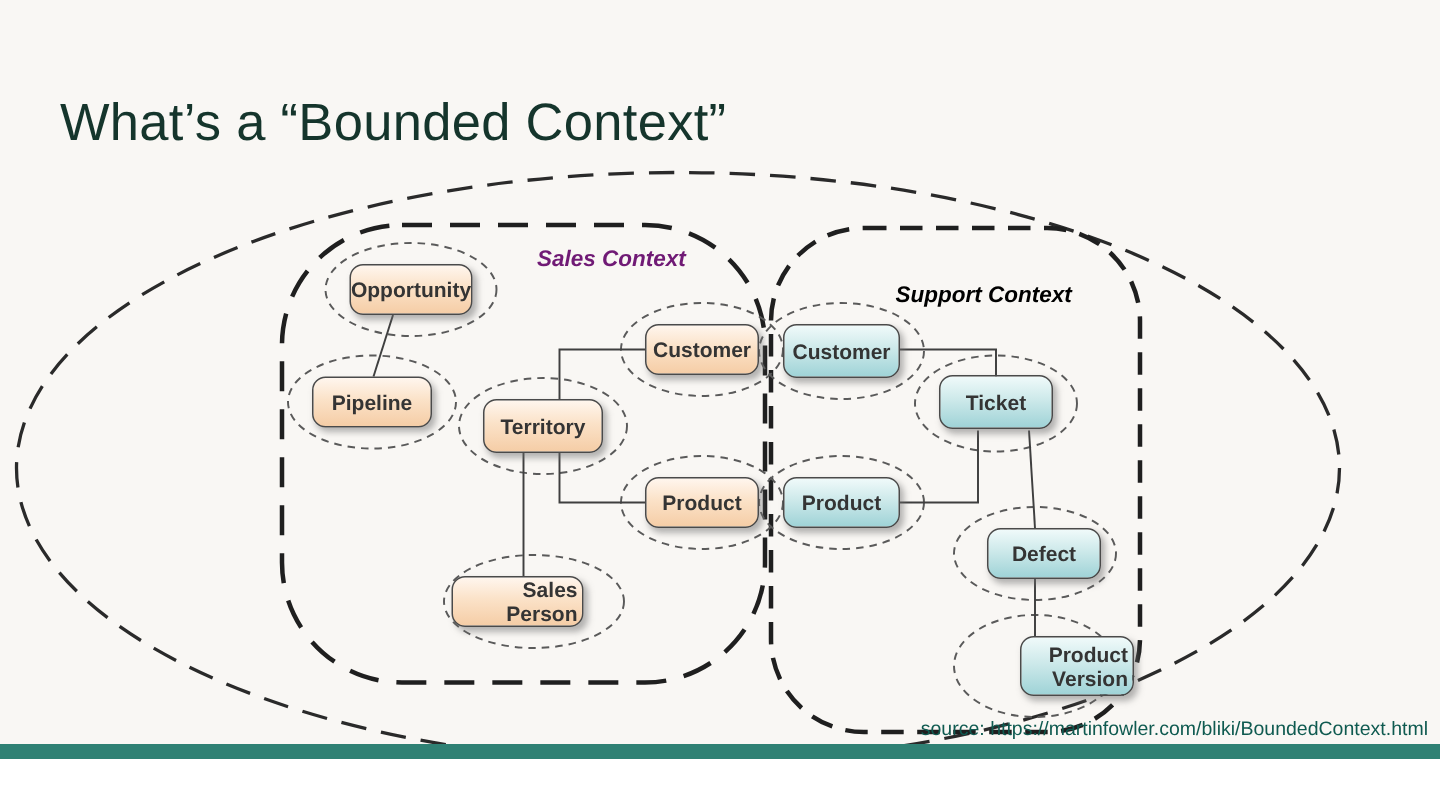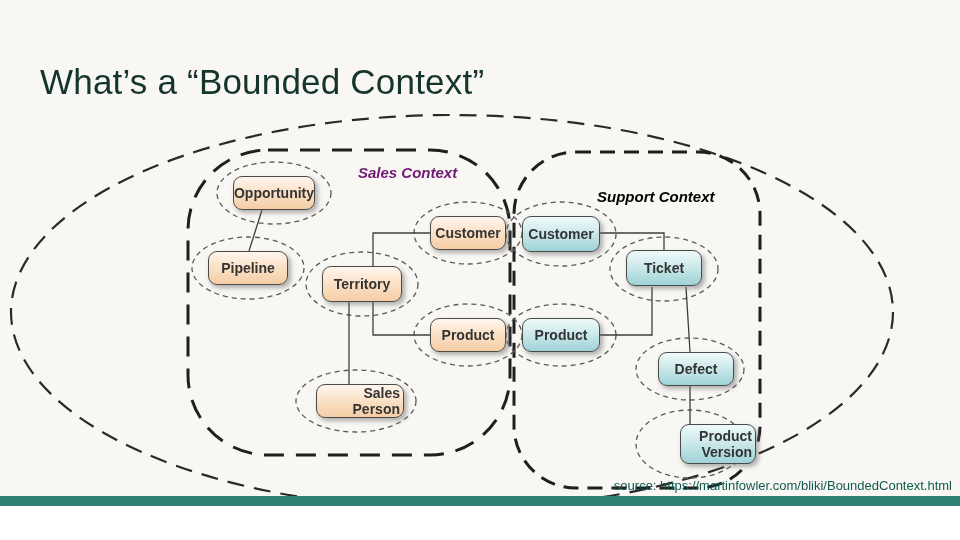--- a/index.html
+++ b/index.html
@@ -81,21 +81,21 @@
     </svg>
 
     <div class="ctx-label sales">Sales Context</div>
     <div class="ctx-label support">Support Context</div>
 
     <div class="node peach" style="left:233px;top:176px;width:82px;height:34px;">Opportunity</div>
     <div class="node peach" style="left:208px;top:251px;width:80px;height:34px;">Pipeline</div>
     <div class="node peach" style="left:322px;top:266px;width:80px;height:36px;">Territory</div>
     <div class="node peach" style="left:430px;top:216px;width:76px;height:34px;">Customer</div>
     <div class="node peach" style="left:430px;top:318px;width:76px;height:34px;">Product</div>
-    <div class="node peach" style="left:316px;top:384px;width:88px;height:34px;padding-left:16px;">Sales Person</div>
+    <div class="node peach" style="left:301px;top:384px;width:88px;height:34px;padding-left:16px;">Sales Person</div>
 
     <div class="node teal" style="left:522px;top:216px;width:78px;height:36px;">Customer</div>
     <div class="node teal" style="left:522px;top:318px;width:78px;height:34px;">Product</div>
     <div class="node teal" style="left:626px;top:250px;width:76px;height:36px;">Ticket</div>
     <div class="node teal" style="left:646px;top:352px;width:76px;height:34px;margin-left:12px;">Defect</div>
     <div class="node teal" style="left:652px;top:424px;width:76px;height:40px;margin-left:28px;">Product Version</div>
 
   </div>
 
   <a class="source-link" href="#">source: https://martinfowler.com/bliki/BoundedContext.html</a>

